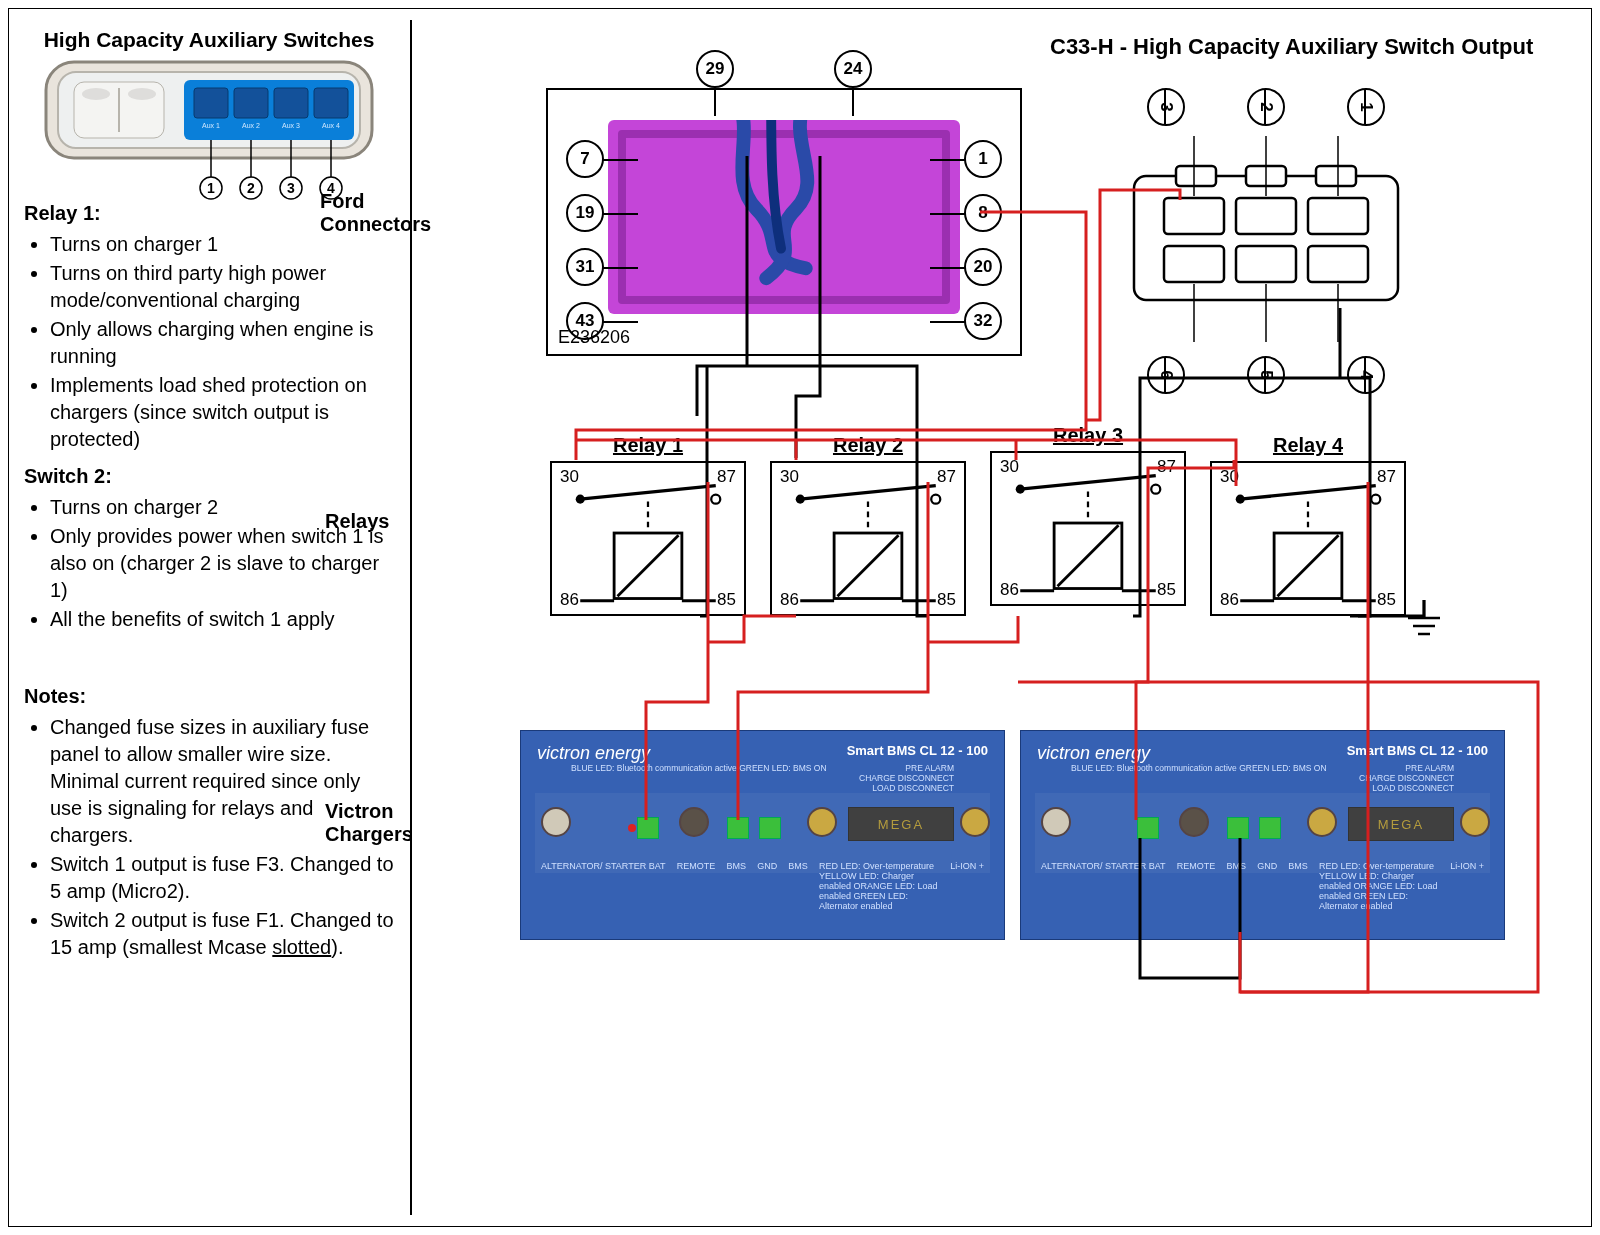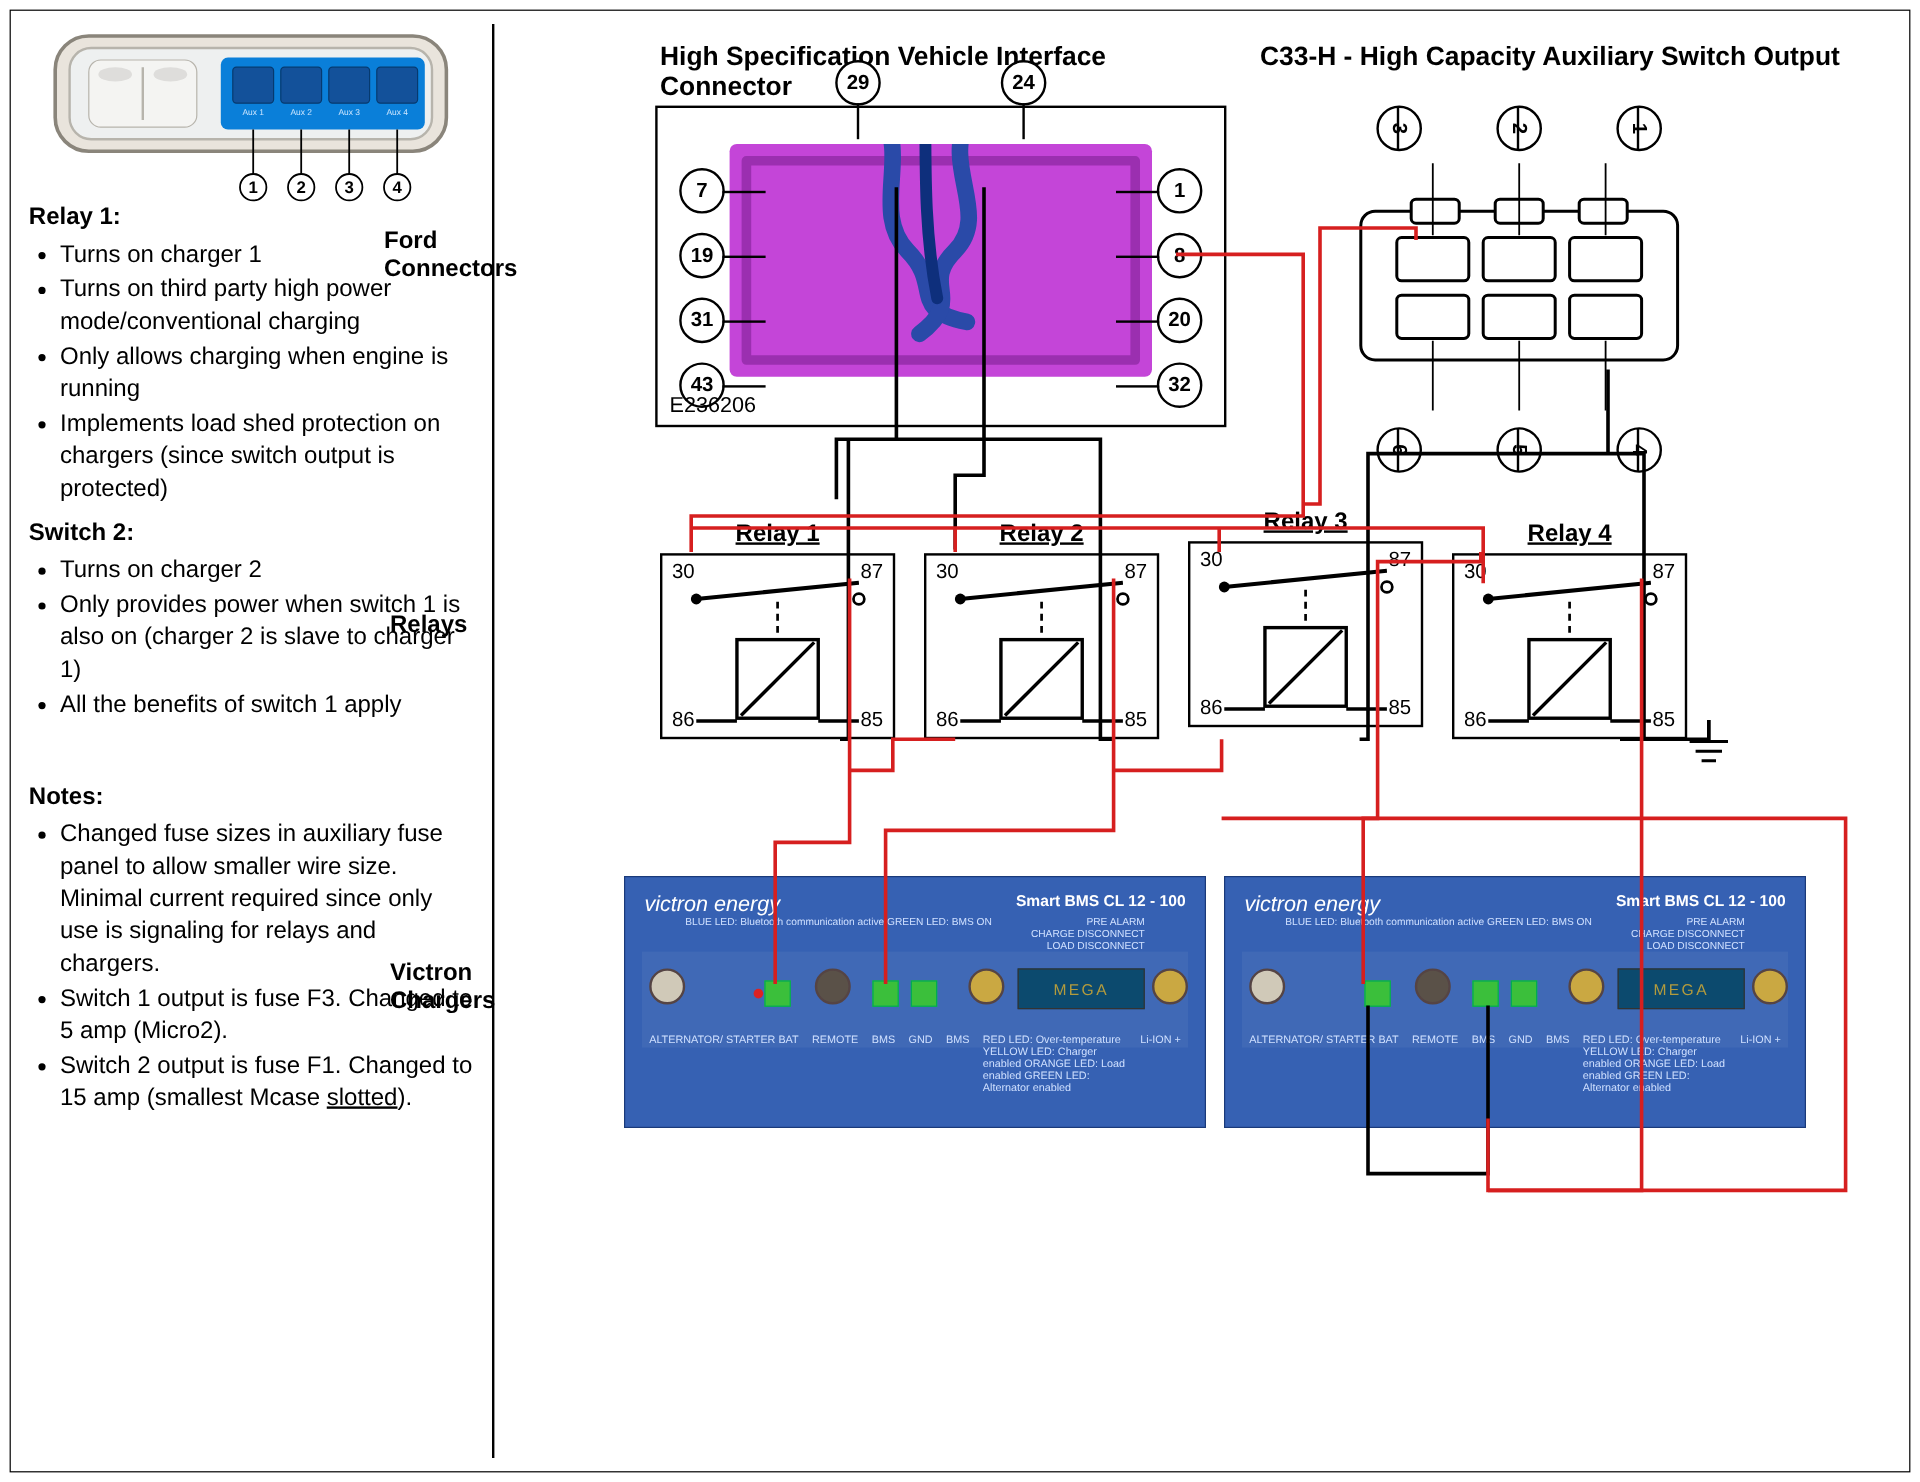--- a/index.html
+++ b/index.html
@@ -66,39 +66,40 @@
   .r4 { left:790px; top:414px; }
 
   
   .charger { position:absolute; width:485px; height:210px; background:#3661b3; border:1px solid #1a3a7a; color:#fff; font-size:11px; }
   .c1 { left:100px; top:710px; }
   .c2 { left:600px; top:710px; }
   .charger .brand { position:absolute; left:16px; top:12px; font-size:18px; font-style:italic; }
   .charger .model { position:absolute; right:16px; top:12px; font-size:13px; font-weight:600; }
   .charger .strip { position:absolute; left:14px; right:14px; top:62px; height:80px; background:rgba(255,255,255,0.05); }
   .charger .term { position:absolute; top:76px; width:30px; height:30px; border-radius:50%; background:#d0c9b8; border:2px solid #544; }
-  .charger .mega { position:absolute; right:50px; top:76px; width:106px; height:34px; background:#0c4a6e; border:1px solid #333; color:#b39b3d; text-align:center; line-height:34px; font-size:13px; letter-spacing:2px; }
+  .charger .mega { position:absolute; right:50px; top:76px; width:106px; height:34px; background:#404040; border:1px solid #333; color:#b39b3d; text-align:center; line-height:34px; font-size:13px; letter-spacing:2px; }
   .charger .sub-whites { position:absolute; left:50px; right:50px; top:32px; font-size:8.5px; color:#cfe0ff; display:flex; justify-content:space-between; }
   .charger .bot-labels { position:absolute; left:20px; right:20px; bottom:28px; display:flex; justify-content:space-between; font-size:9px; color:#cfe0ff; }
 
   
   .tb { position:absolute; top:86px; width:22px; height:22px; background:#3bbf3b; border:1px solid #0a5; }
   .tb.red-dot::before { content:""; position:absolute; left:-10px; top:50%; width:8px; height:8px; background:#d22; border-radius:50%; transform:translateY(-50%); }
 
   
   svg.wires { position:absolute; left:0; top:0; width:100%; height:100%; pointer-events:none; }
 
   .ground { position:absolute; left:984px; top:580px; }
 </style>
 </head>
 <body>
 
 <div class="page-border"></div>
 
 <div class="left-col">
+  <div class="left-title title">High Capacity Auxiliary Switches</div>
 
   <div class="switch-panel">
     <svg viewBox="0 0 330 160" width="330" height="160">
       <rect x="2" y="2" width="326" height="96" rx="28" fill="#e9e4dc" stroke="#8a857b" stroke-width="3"></rect>
       <rect x="14" y="12" width="302" height="76" rx="18" fill="#eef0f0" stroke="#b7b4ac" stroke-width="2"></rect>
 
       <rect x="30" y="22" width="90" height="56" rx="10" fill="#f4f4f2" stroke="#b7b4ac"></rect>
       <line x1="75" y1="28" x2="75" y2="72" stroke="#b7b4ac" stroke-width="2"></line>
       <ellipse cx="52" cy="34" rx="14" ry="6" fill="#dedddb"></ellipse>
       <ellipse cx="98" cy="34" rx="14" ry="6" fill="#dedddb"></ellipse>
@@ -158,21 +159,20 @@
       <li>Switch 1 output is fuse F3. Changed to 5 amp (Micro2).</li>
       <li>Switch 2 output is fuse F1. Changed to 15 amp (smallest Mcase <span class="u">slotted</span>).</li>
     </ul>
   </div>
 </div>
 
 <div class="divider"></div>
 
 <div class="right-area">
 
-  <div class="sec-title-hsvic">High Specification Vehicle Interface Connector</div>
   <div class="sec-title-c33">C33-H - High Capacity Auxiliary Switch Output</div>
 
   <div class="section-label lbl-ford">Ford Connectors</div>
   <div class="section-label lbl-relays">Relays</div>
   <div class="section-label lbl-chargers">Victron Chargers</div>
 
   <div class="hsvic-box">
     <div class="hsvic-body">
 
       <svg viewBox="0 0 356 200" style="position:absolute;inset:0">

